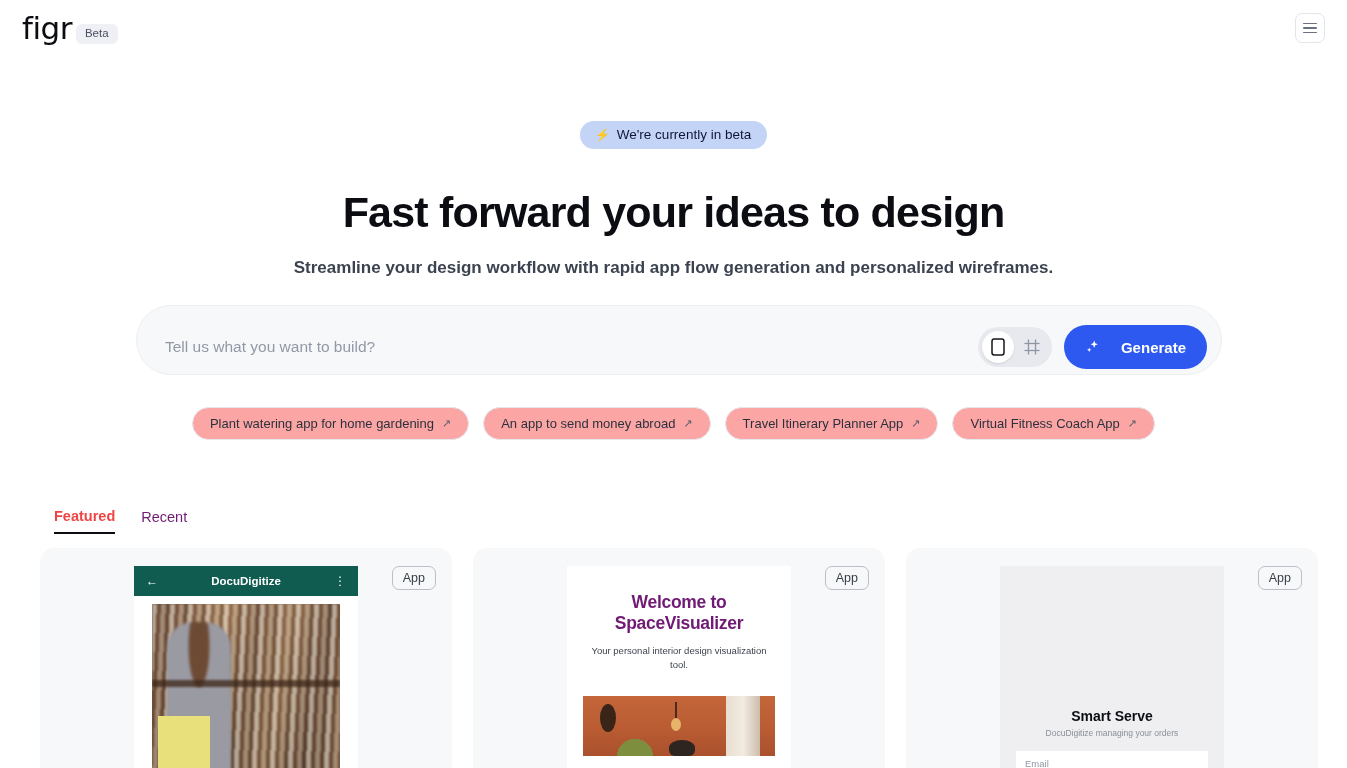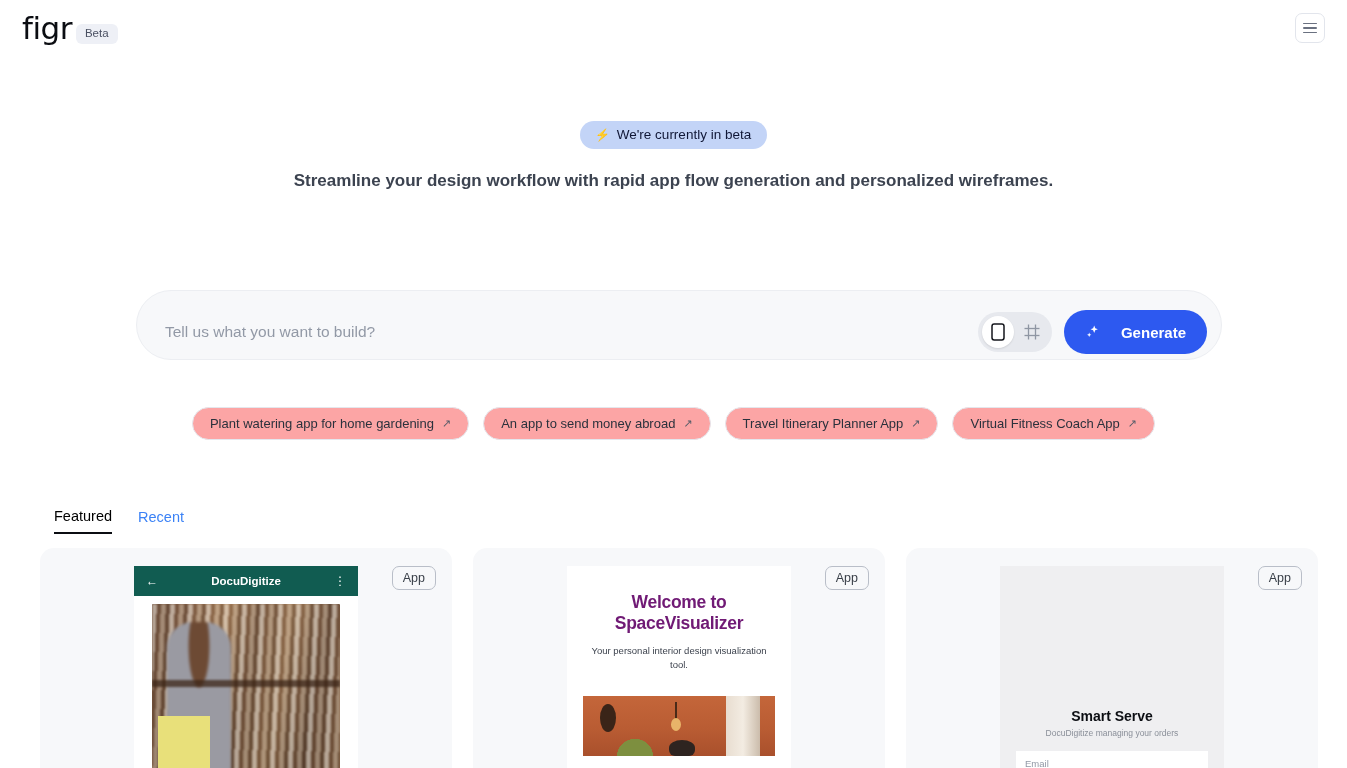--- a/index.html
+++ b/index.html
@@ -83,21 +83,21 @@
   .subheadline {
     margin-top: 22px;
     font-size: 17px;
     color: #3c4350;
     font-weight: 700;
   }
 
   
   .prompt-wrap {
     position: absolute;
-    top: 290px;
+    top: 305px;
     left: 136px;
     width: 1086px;
     height: 70px;
     background: #f7f8fa;
     border: 1px solid #eceef2;
     border-radius: 36px;
     display: flex;
     align-items: center;
     padding: 14px 14px 0 28px;
   }
@@ -175,29 +175,29 @@
   
   .tabs {
     position: absolute;
     top: 508px;
     left: 54px;
     display: flex;
     gap: 26px;
   }
   .tab {
     font-size: 14.5px;
-    color: #3b82f6;
+    color: #701a75;
     padding-bottom: 8px;
     cursor: pointer;
     background: none; border: none;
     font-family: "Liberation Sans", sans-serif;
   }
   .tab.active {
-    color: #000000;
-    font-weight: 400;
+    color: #ef4444;
+    font-weight: 700;
     border-bottom: 2px solid #0b0d12;
   }
 
   
   .gallery {
     position: absolute;
     top: 548px;
     left: 40px;
     display: flex;
     gap: 21px;
@@ -369,20 +369,21 @@
     <span></span>
     <span></span>
   </div>
 </div>
 
 <div class="hero">
   <div class="beta-pill">
     <span class="bolt">⚡</span>
     <span>We're currently in beta</span>
   </div>
+  <h1 class="headline">Fast forward your ideas to design</h1>
   <div class="subheadline">Streamline your design workflow with rapid app flow generation and personalized wireframes.</div>
 </div>
 
 <div class="prompt-wrap">
   <input class="prompt-input" type="text" placeholder="Tell us what you want to build?" style="">
 
   <div class="seg-toggle">
     <button class="seg-btn active">
       <svg width="14" height="18" viewBox="0 0 14 18" fill="none">
         <rect x="1" y="1" width="12" height="16" rx="2.2" stroke="#14161c" stroke-width="1.5"></rect>

